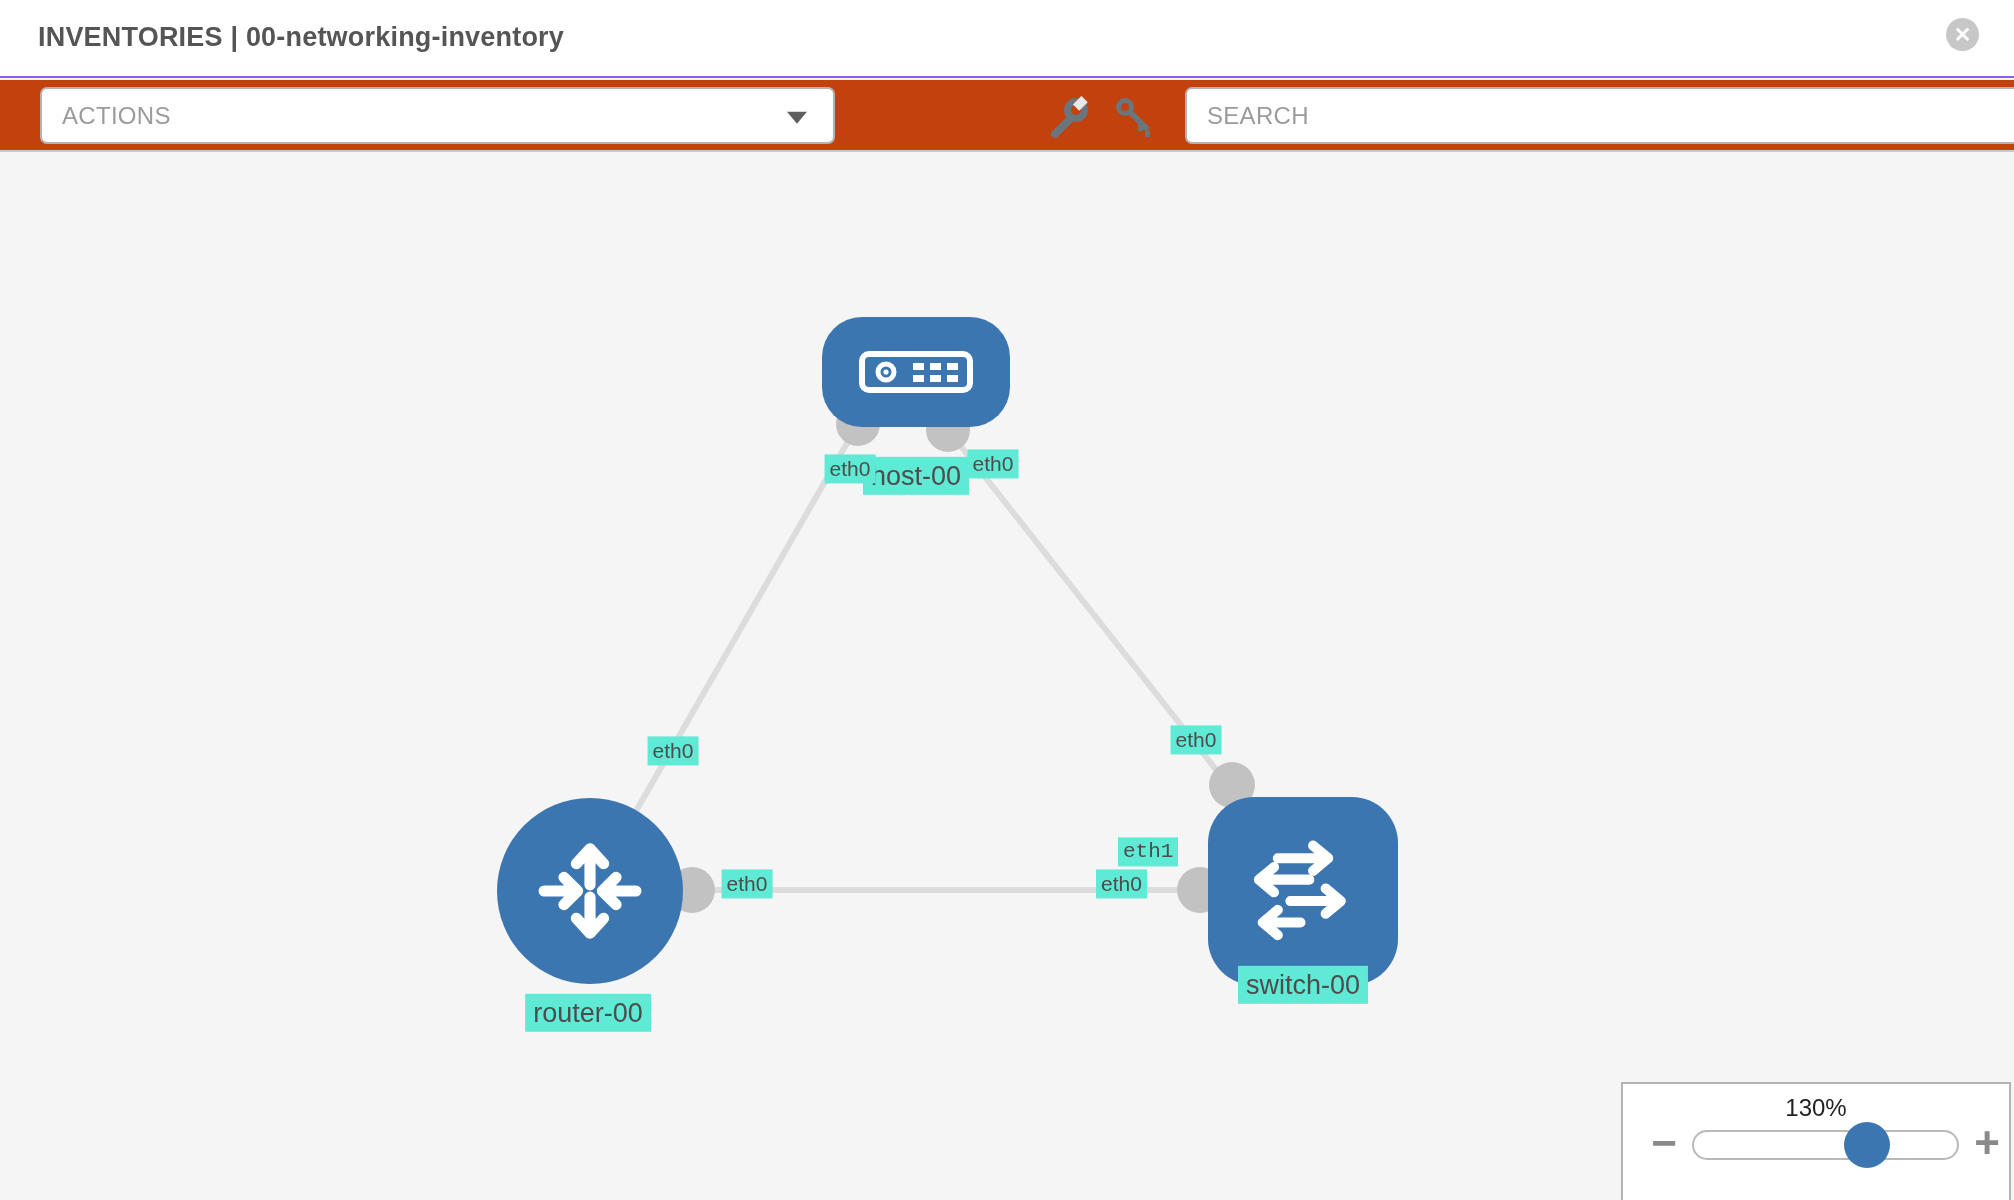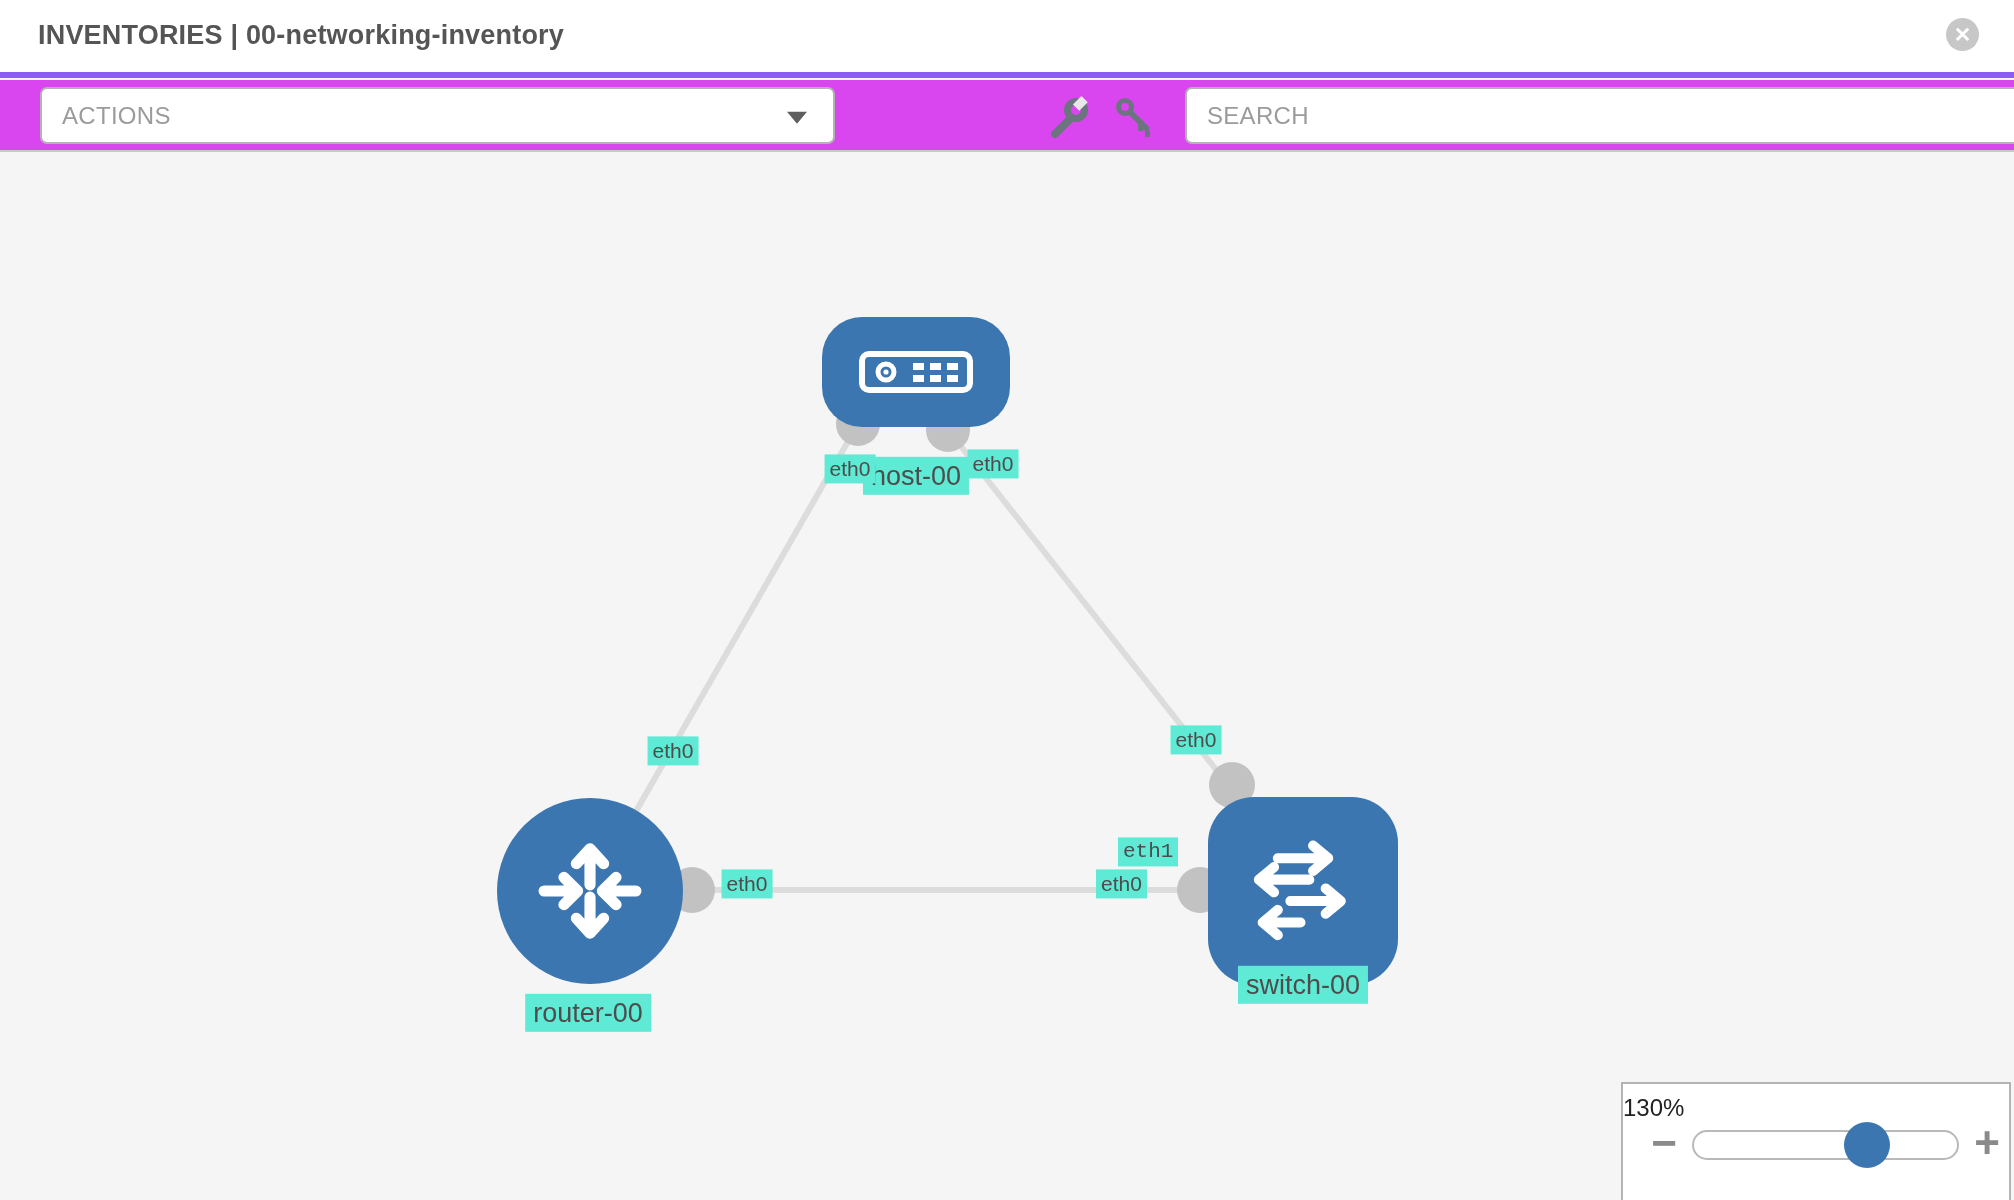--- a/index.html
+++ b/index.html
@@ -6,39 +6,39 @@
   html, body { width: 2014px; height: 1200px; overflow: hidden; }
   body {
     font-family: "Liberation Sans", sans-serif;
     background: #f5f5f5;
     position: relative;
   }
 
   
   .header {
     position: absolute; left: 0; top: 0; width: 2014px; height: 78px;
-    background: #ffffff; border-bottom: 6px solid #8b5cf6;
+    background: #ffffff; border-bottom: 2px solid #8b5cf6;
   }
   .header-title {
     position: absolute; left: 38px; top: 50%; transform: translateY(-52%);
     font-size: 27px; font-weight: 700; color: #555555; letter-spacing: 0.2px;
   }
   .close-btn {
     position: absolute; left: 1946px; top: 18px; width: 33px; height: 33px;
     background: #c7c7c7; border-radius: 50%; cursor: pointer;
     display: flex; align-items: center; justify-content: center;
   }
   .close-btn .x {
     color: #ffffff; font-size: 21px; font-weight: 700; line-height: 1;
   }
 
   
   .toolbar {
     position: absolute; left: 0; top: 80px; width: 2014px; height: 72px;
-    background: #d946ef; border-bottom: 2px solid #c9c9c9;
+    background: #c2410c; border-bottom: 2px solid #c9c9c9;
   }
   .dropdown {
     position: absolute; top: 7px; height: 57px;
     background: #ffffff; border: 2px solid #b3b3b3; border-radius: 7px;
     display: flex; align-items: center; cursor: pointer;
   }
   .dropdown-label {
     margin-left: 20px; font-size: 24px; color: #9b9b9b; letter-spacing: 0.3px;
   }
   .chevron-down {
@@ -82,21 +82,21 @@
   .name-chip { font-size: 27px; padding: 3px 8px; }
   .if-chip   { font-size: 21px; padding: 2px 5px; }
 
   
   .zoom-panel {
     position: absolute; left: 1621px; top: 928px; width: 390px; height: 140px;
     background: #ffffff; border: 2px solid #b4b4b4; z-index: 4;
   }
   .zoom-value {
     position: absolute; left: 0; top: 10px; width: 100%;
-    font-size: 24px; color: #222222;
+    text-align: center; font-size: 24px; color: #222222;
   }
   .zoom-minus, .zoom-plus {
     position: absolute; top: 61px; transform: translate(-50%, -54%);
     font-size: 44px; font-weight: 700; color: #8a8a8a; line-height: 1;
     background: none; border: none; cursor: pointer;
     font-family: "Liberation Sans", sans-serif;
   }
   .zoom-minus { left: 41px; }
   .zoom-plus  { left: 364px; }
   .zoom-track {

